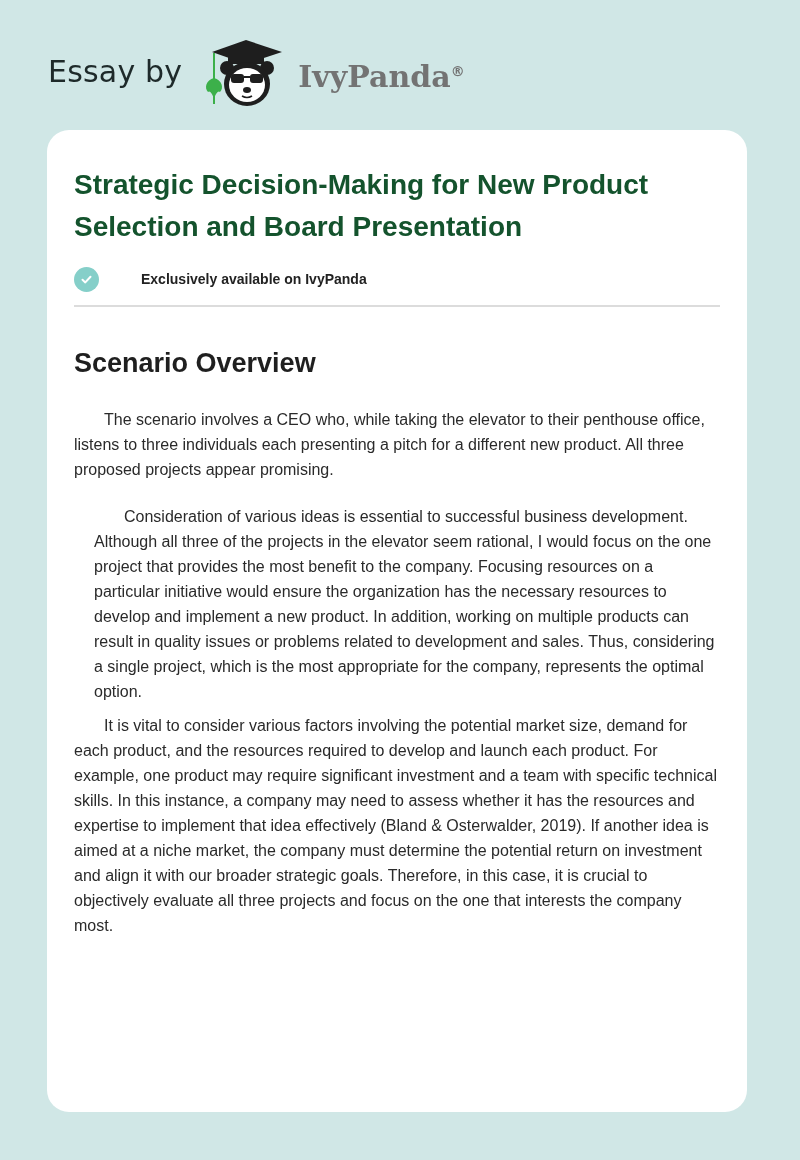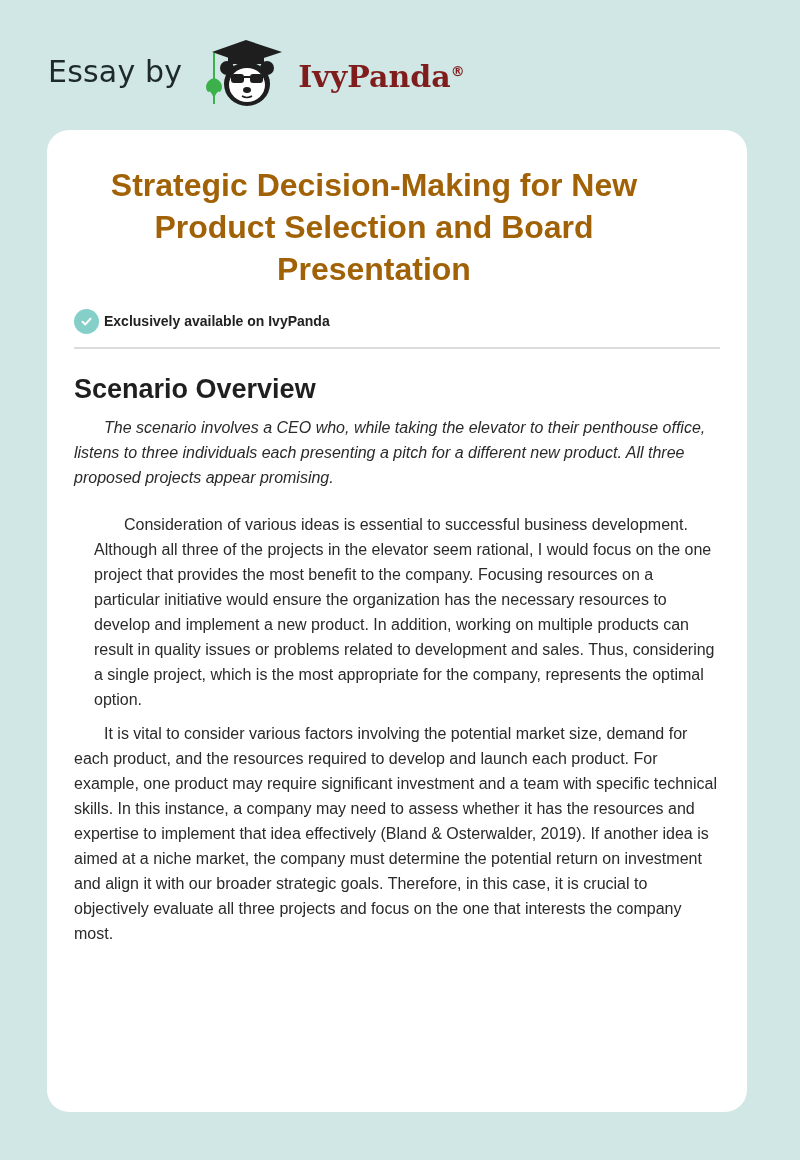--- a/index.html
+++ b/index.html
@@ -18,57 +18,56 @@
   }
   .brand .essay-by {
     font-family: "DejaVu Sans", sans-serif;
     font-size: 30px; color: #1e2a2a; letter-spacing: 0.2px;
     margin-right: 18px;
     margin-top: -4px;
   }
   .brand .logo { width: 92px; height: 72px; margin-right: 6px; }
   .brand .wordmark {
     font-family: "DejaVu Serif", serif;
-    font-weight: bold; font-size: 30px; color: #7f1d1d;
+    font-weight: bold; font-size: 30px; color: #737373;
     margin-top: 6px;
   }
   .brand .reg { font-size: 14px; vertical-align: super; font-family: "DejaVu Sans", sans-serif; font-weight: bold; }
   .card {
     position: absolute; left: 47px; top: 130px;
     width: 700px; height: 982px;
     background: #ffffff; border-radius: 22px;
     box-sizing: border-box; padding: 0 27px;
   }
   .title {
     margin: 34px 0 0 0;
-    font-size: 32px; line-height: 42px; font-weight: bold; color: #a16207;
+    font-size: 28px; line-height: 42px; font-weight: bold; color: #14532d;
     width: 600px;
-    text-align: center;
   }
   .exclusive {
-    display: flex; align-items: center; margin-top: 18px; height: 26px;
+    display: flex; align-items: center; margin-top: 18px; height: 26px; gap: 37px;
   }
   .check {
     width: 25px; height: 25px; border-radius: 50%;
     background: #85cfc9; display: flex; align-items: center; justify-content: center;
     margin-right: 5px;
   }
   .exclusive .label { font-size: 14px; font-weight: bold; color: #222; }
   .divider { height: 2px; background: #dcdcdc; margin-top: 13px; }
   h2 {
     font-size: 27px; font-weight: bold; margin: 0; color: #1f1f1f;
     line-height: 36px;
   }
-  .h-overview { margin-top: 22px; }
+  .h-overview { margin-top: 38px; }
   .h-decision { margin-top: 20px; }
   p {
     font-size: 16px; line-height: 25px; margin: 0; color: #2a2a2a;
     text-indent: 30px;
   }
-  .p1 { margin-top: 8px; font-style: italic; }
+  .p1 { margin-top: 26px; }
   .p2 { margin-top: 22px; margin-left: 20px; }
   .p3 { margin-top: 9px; }
 </style>
 </head>
 <body>
 
 <div class="brand">
   <span class="essay-by">Essay by</span>
   <svg class="logo" viewBox="0 0 92 72">
 

